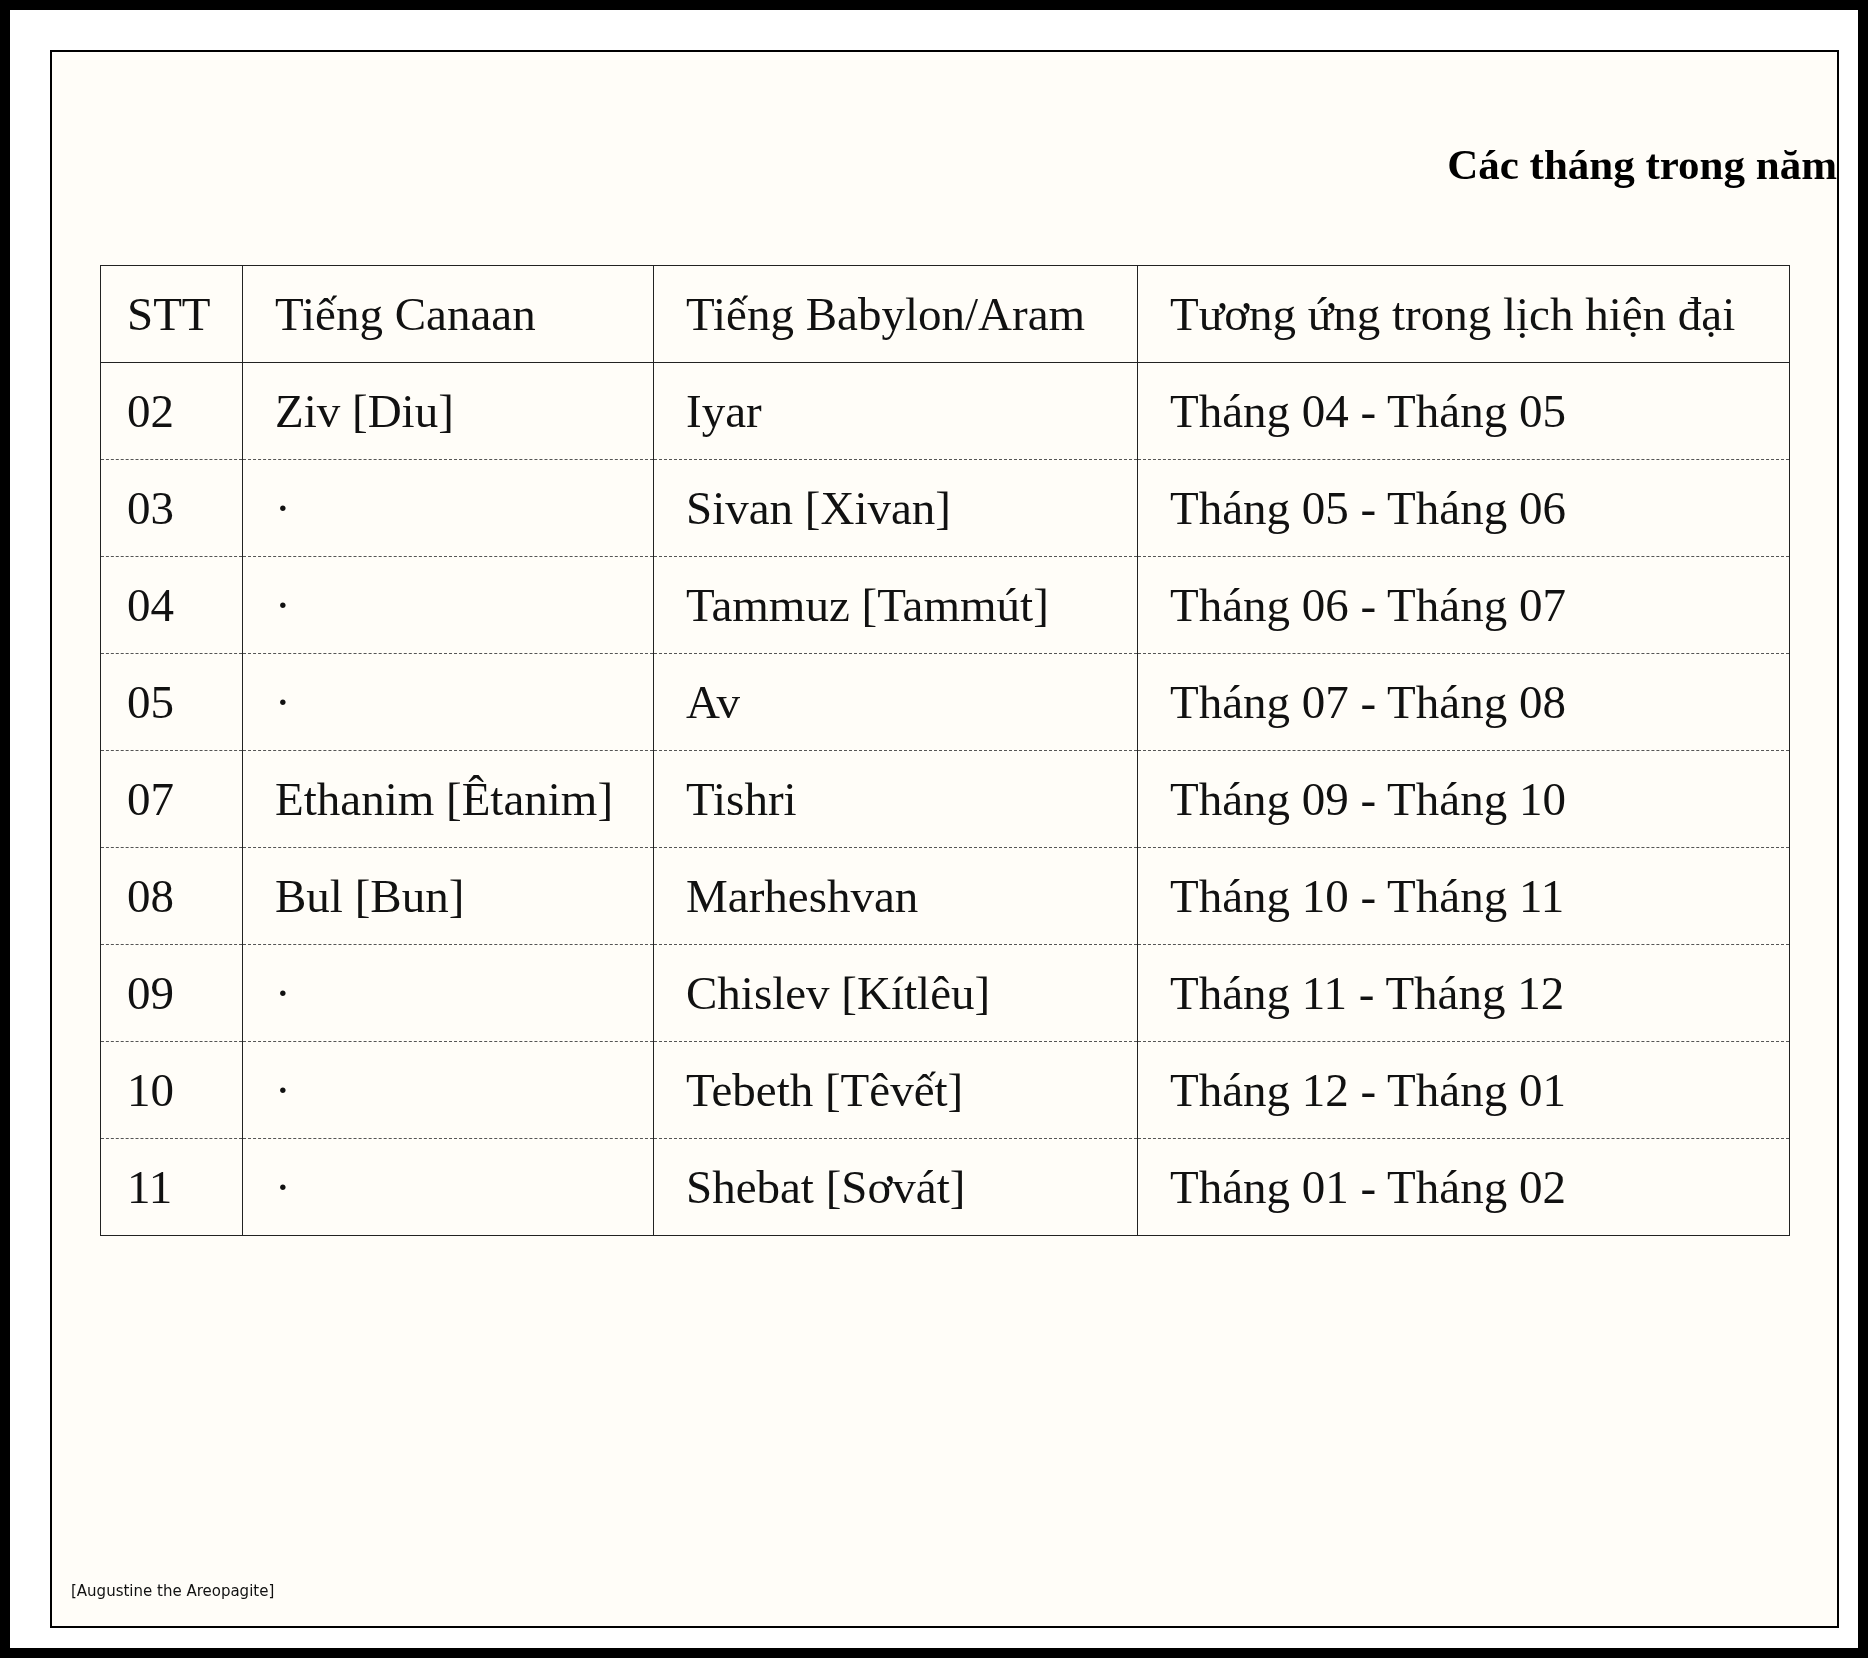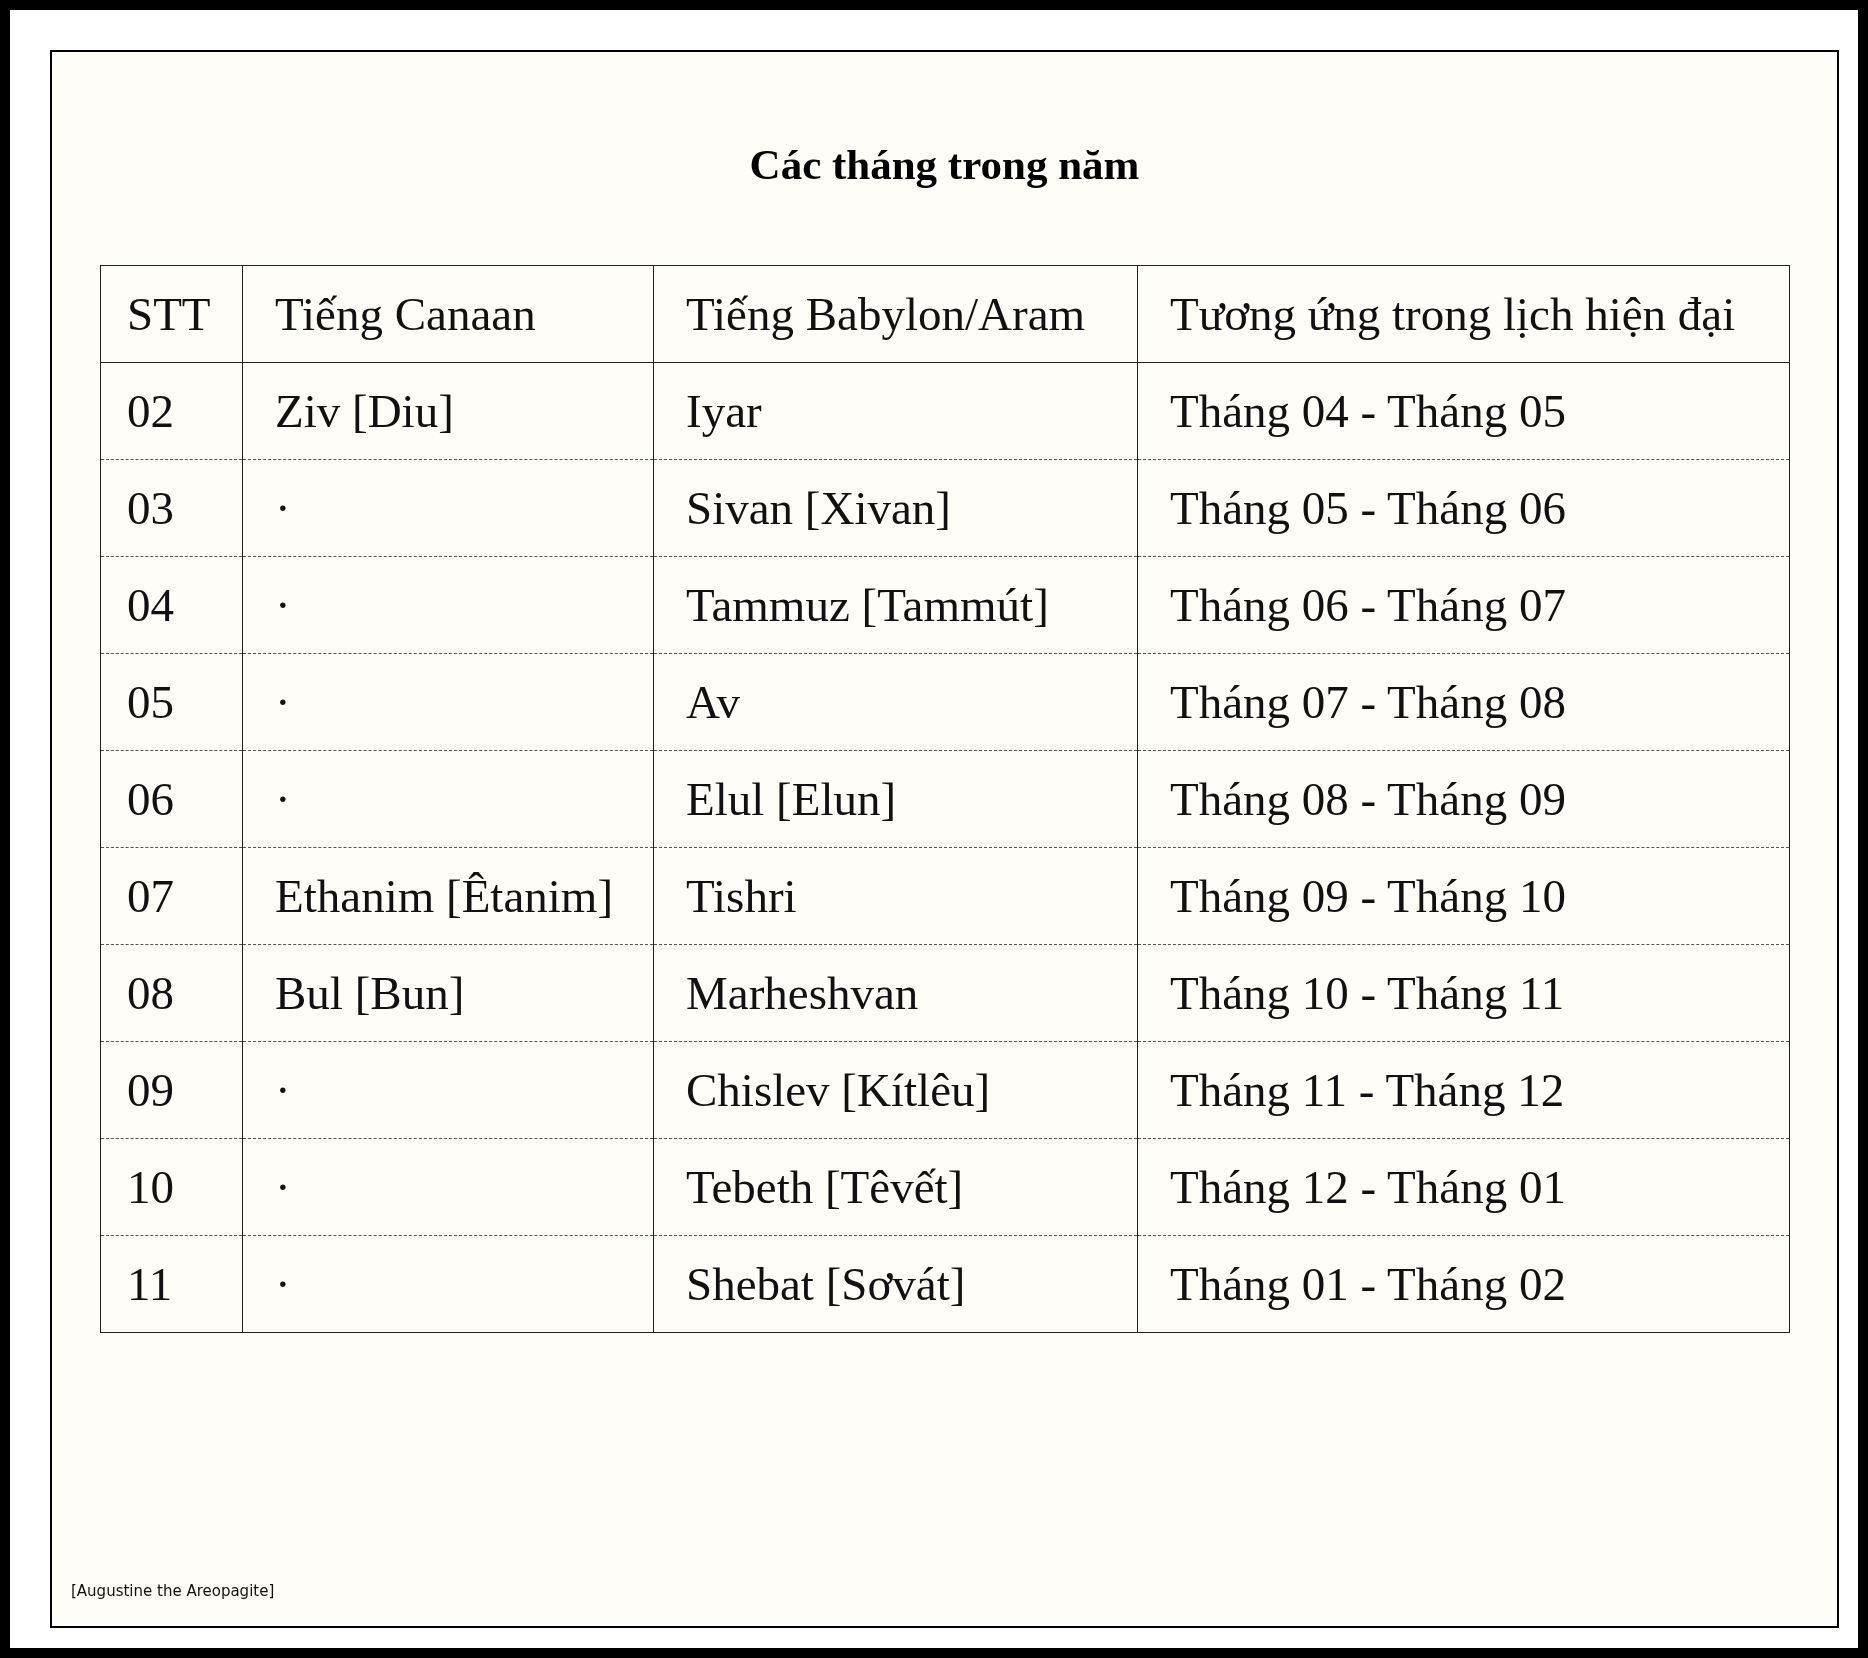--- a/index.html
+++ b/index.html
@@ -19,21 +19,21 @@
     position: absolute;
     left: 40px; top: 40px;
     width: 1785px; height: 1574px;
     border: 2px solid #000;
     background: #fffdf8;
   }
   .title {
     position: absolute;
     left: 0; right: 0;
     top: 88px;
-    text-align: center;
+    text-align: right;
     font-family: "Liberation Serif", "DejaVu Serif", serif;
     font-weight: bold;
     font-size: 43px;
     color: #000;
     margin: 0;
   }
   table.months {
     position: absolute;
     left: 48px; top: 213px;
     width: 1689px;
@@ -111,26 +111,20 @@
           <td>Tammuz [Tammút]</td>
           <td>Tháng 06 - Tháng 07</td>
         </tr>
         <tr>
           <td>05</td>
           <td>·</td>
           <td>Av</td>
           <td>Tháng 07 - Tháng 08</td>
         </tr>
         <tr>
-          <td>06</td>
-          <td>·</td>
-          <td>Elul [Elun]</td>
-          <td>Tháng 08 - Tháng 09</td>
-        </tr>
-        <tr>
           <td>07</td>
           <td>Ethanim [Êtanim]</td>
           <td>Tishri</td>
           <td>Tháng 09 - Tháng 10</td>
         </tr>
         <tr>
           <td>08</td>
           <td>Bul [Bun]</td>
           <td>Marheshvan</td>
           <td>Tháng 10 - Tháng 11</td>

